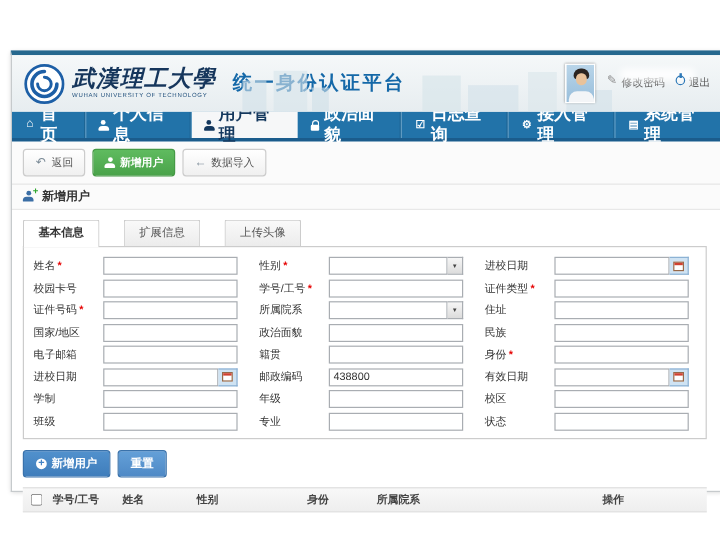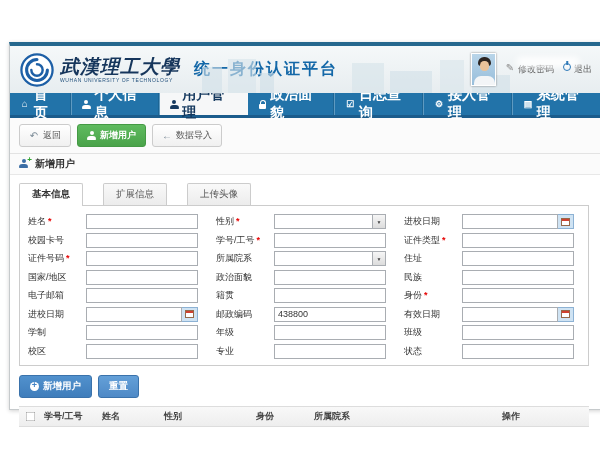--- a/index.html
+++ b/index.html
@@ -433,31 +433,31 @@
                 <span>年级</span>
               </span>
               <span class="ctl">
                 <input class="tin" type="text" style="">
 
               </span>
             </div>
 
             <div class="field t-text">
               <span class="flabel">
+                <span>校区</span>
+              </span>
+              <span class="ctl">
+                <input class="tin" type="text" style="">
+
+              </span>
+            </div>
+
+            <div class="field t-text">
+              <span class="flabel">
                 <span>班级</span>
-              </span>
-              <span class="ctl">
-                <input class="tin" type="text" style="">
-
-              </span>
-            </div>
-
-            <div class="field t-text">
-              <span class="flabel">
-                <span>校区</span>
               </span>
               <span class="ctl">
                 <input class="tin" type="text" style="">
 
               </span>
             </div>
 
             <div class="field t-text">
               <span class="flabel">
                 <span>专业</span>

